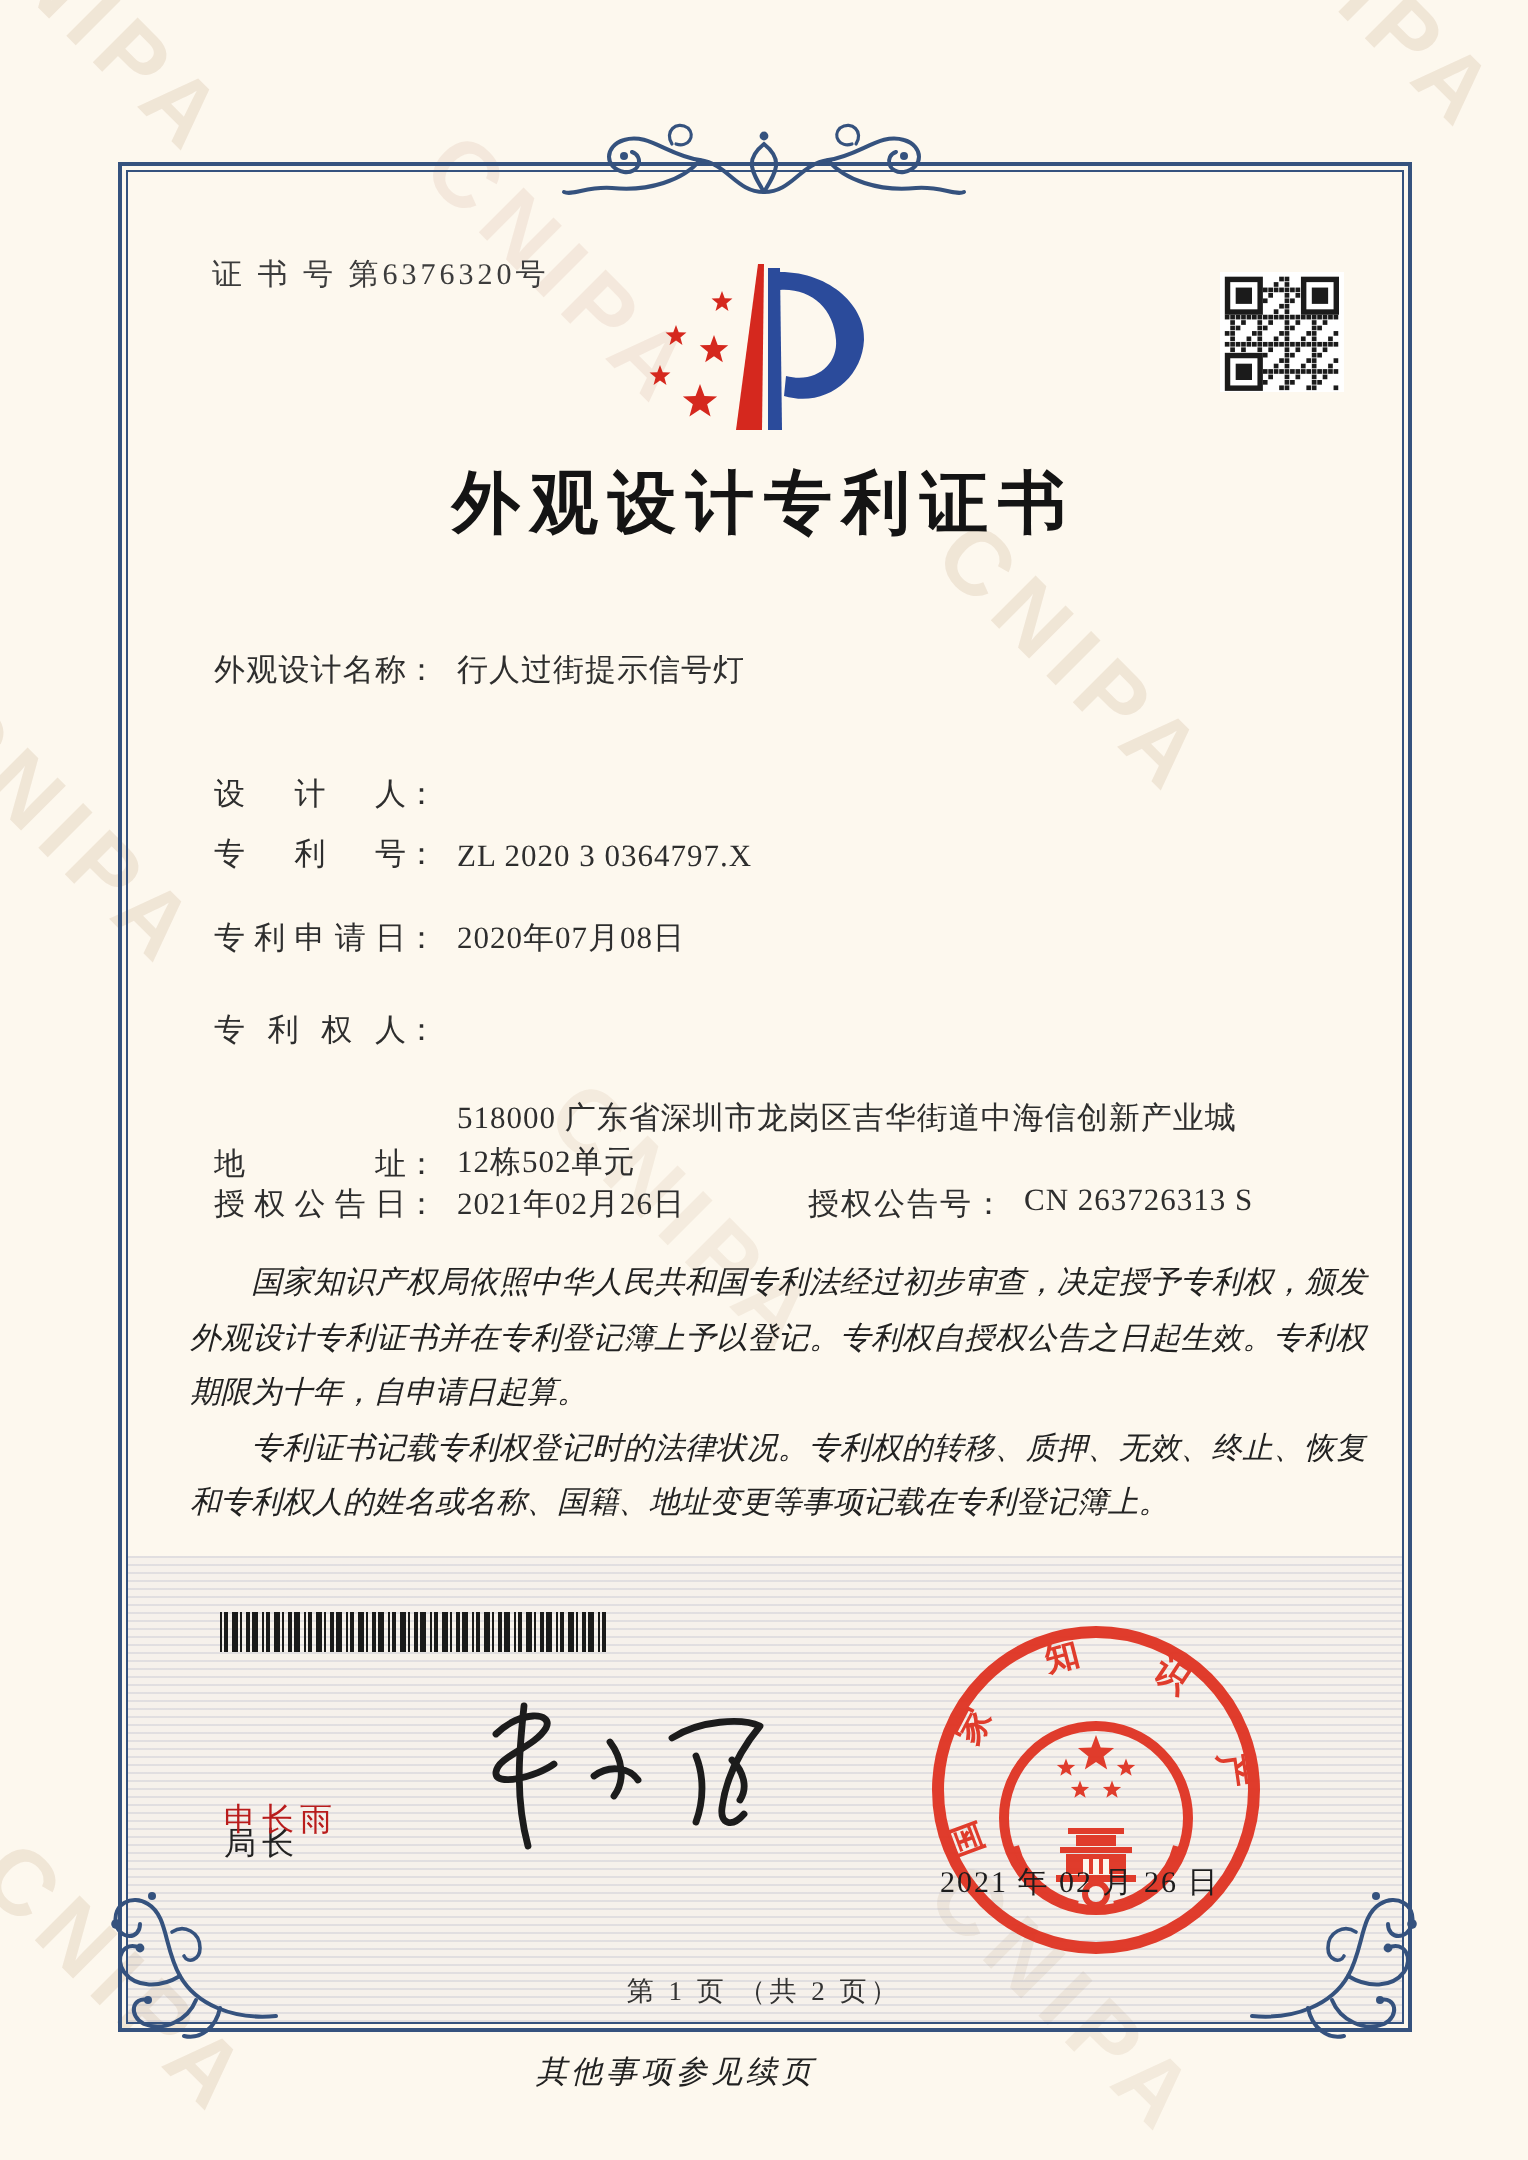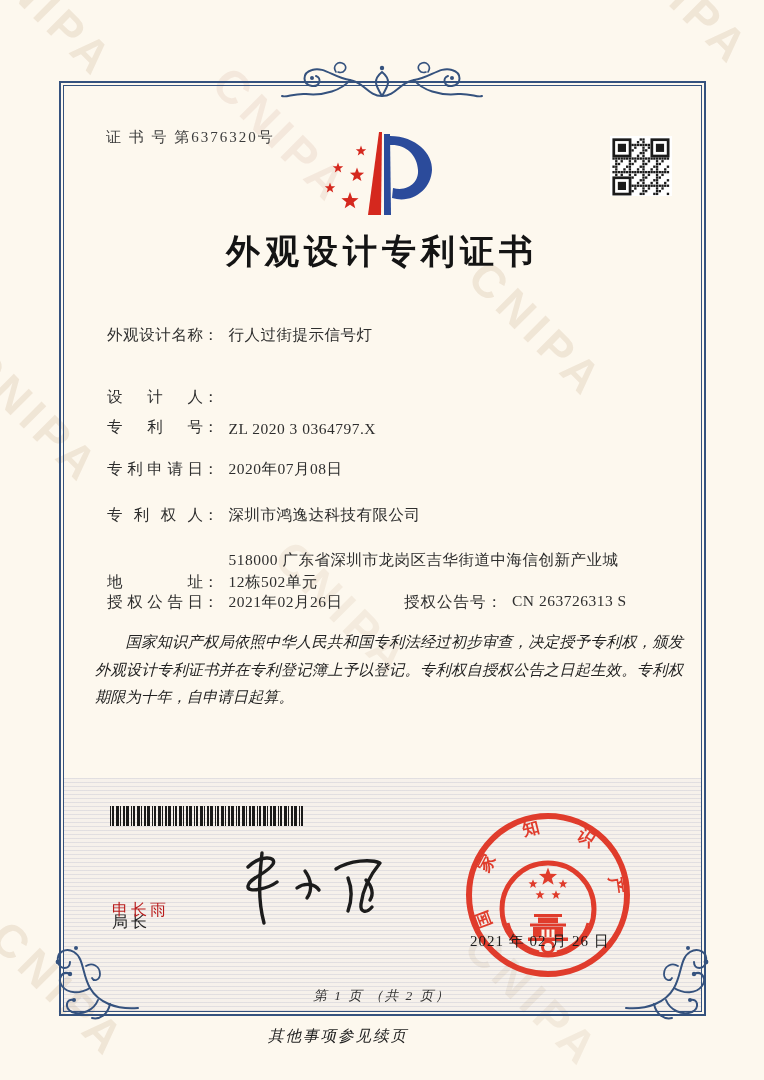--- a/index.html
+++ b/index.html
@@ -66,21 +66,21 @@
 
   .sig-title{position:absolute;left:112px;top:872px;font-size:16px;letter-spacing:3px;color:#222;margin-top:40px;}
   .sig-name{position:absolute;left:112px;top:900px;font-size:16px;letter-spacing:3px;color:#b91c1c;}
   .sig-script{position:absolute;left:220px;top:843px;width:185px;height:90px;}
 
   .seal{position:absolute;left:463px;top:810px;width:170px;height:170px;}
   .seal-date{position:absolute;left:470px;top:932px;width:168px;text-align:left;
     font-size:15px;letter-spacing:1px;color:#1d1d1d;z-index:5;}
 
   .page-info{position:absolute;left:0;top:987px;width:764px;text-align:center;
-    font-size:13.5px;letter-spacing:2px;color:#333;font-style:italic;}
+    font-size:13.5px;letter-spacing:2px;color:#333;}
   .continuation-note{position:absolute;left:0;top:1026px;width:676px;text-align:center;
     font-size:15.5px;letter-spacing:2px;color:#222;font-style:italic;}
 
   .navy{stroke:#35527e;fill:none;stroke-width:2;stroke-linecap:round;}
 </style>
 </head>
 <body>
 
 <div class="page">
 
@@ -347,40 +347,40 @@
     <span class="fvalue">ZL 2020 3 0364797.X</span>
   </div>
   <div class="frow r-filing">
     <span class="flabel">专利申请日</span>
       <span class="fcolon">：</span>
     <span class="fvalue">2020年07月08日</span>
   </div>
   <div class="frow r-patentee">
     <span class="flabel">专利权人</span>
       <span class="fcolon">：</span>
-    <span class="fvalue">深圳市鸿逸达科技有限公司</span>
   </div>
   <div class="frow r-address">
     <span class="flabel">地址</span>
       <span class="fcolon">：</span>
     <span class="fvalue">518000 广东省深圳市龙岗区吉华街道中海信创新产业城12栋502单元</span>
   </div>
   <div class="frow r-grant">
     <span class="flabel">授权公告日</span>
       <span class="fcolon">：</span>
     <span class="fvalue">2021年02月26日</span>
     <span class="grant-pair2">
       <span class="flabel2">授权公告号</span>
         <span class="fcolon">：</span>
       <span class="fvalue">CN 263726313 S</span>
     </span>
   </div>
 
   <div class="body-text">
     <p>国家知识产权局依照中华人民共和国专利法经过初步审查，决定授予专利权，颁发外观设计专利证书并在专利登记簿上予以登记。专利权自授权公告之日起生效。专利权期限为十年，自申请日起算。</p>
+    <p>专利证书记载专利权登记时的法律状况。专利权的转移、质押、无效、终止、恢复和专利权人的姓名或名称、国籍、地址变更等事项记载在专利登记簿上。</p>
   </div>
 
   <svg class="barcode" id="barcode-svg" viewBox="0 0 196 20" preserveAspectRatio="none">
       <rect x="0" y="0" width="1" height="20" fill="#1a1a1a"></rect>
       <rect x="2" y="0" width="2" height="20" fill="#1a1a1a"></rect>
       <rect x="6" y="0" width="3" height="20" fill="#1a1a1a"></rect>
       <rect x="10" y="0" width="1" height="20" fill="#1a1a1a"></rect>
       <rect x="13" y="0" width="2" height="20" fill="#1a1a1a"></rect>
       <rect x="16" y="0" width="3" height="20" fill="#1a1a1a"></rect>
       <rect x="21" y="0" width="1" height="20" fill="#1a1a1a"></rect>

